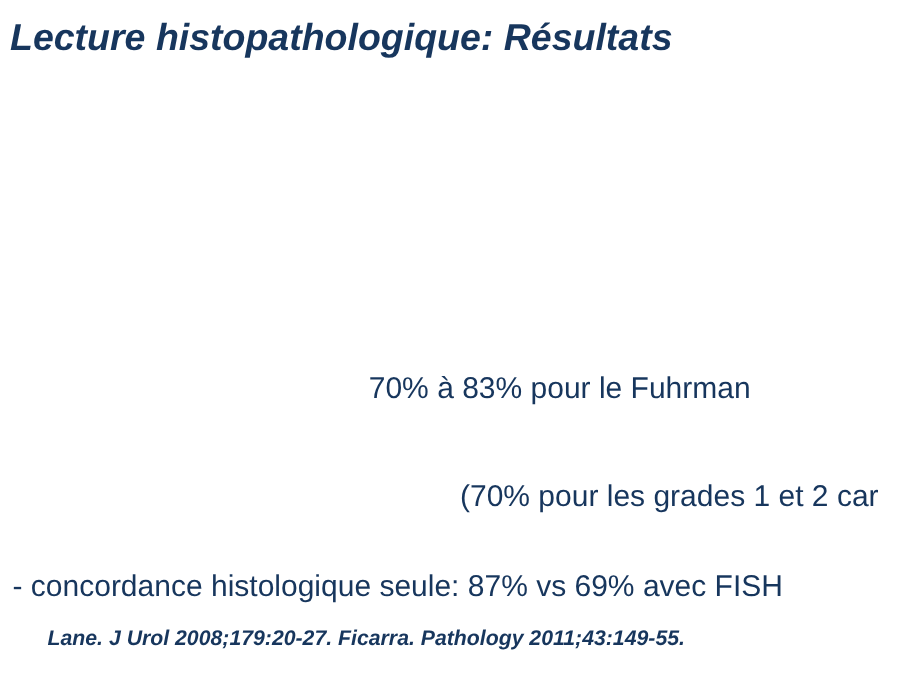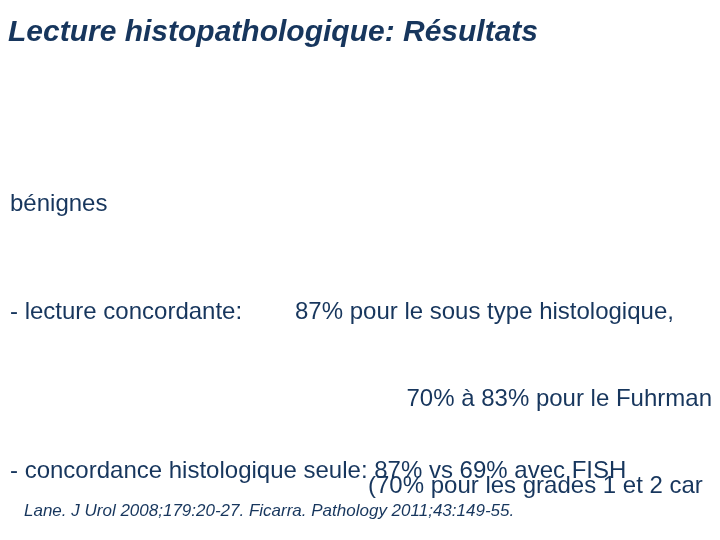--- a/index.html
+++ b/index.html
@@ -47,51 +47,50 @@
   }
   .block-concordance {
     top: 238px;
     line-height: 29px;
     width: 702px;
   }
   .tab-label {
     display: inline-block;
     width: 285px;
   }
-  .indent1 { padding-left: 285px; text-align: right; }
+  .indent1 { padding-left: 285px; }
   .indent2 { padding-left: 358px; }
   .block-fish {
     top: 390px;
     line-height: 32px;
     width: 696px;
   }
   .citation {
     position: absolute;
-    left: 24px;
+    left: 38px;
     top: 501px;
     font-size: 17px;
     font-style: italic;
     white-space: pre;
     color: #17365D;
+    font-weight: bold;
   }
 </style>
 </head>
 <body>
 
 <div class="slide">
 
   <h1 class="title">Lecture histopathologique: Résultats</h1>
 
   <div class="block block-benign">
-    <div class="line">bénignes</div>
   </div>
 
 
   <div class="block block-concordance">
-    <div class="line"><span class="tab-label">- lecture concordante:</span><span>87% pour le sous type histologique,</span></div>
     <div class="line indent1">70% à 83% pour le Fuhrman</div>
     <div class="line indent2">(70% pour les grades 1 et 2 car</div>
     
     
   </div>
 
   <div class="block block-fish">
     <div class="line">- concordance histologique seule: 87% vs 69% avec FISH</div>
     
   </div>

